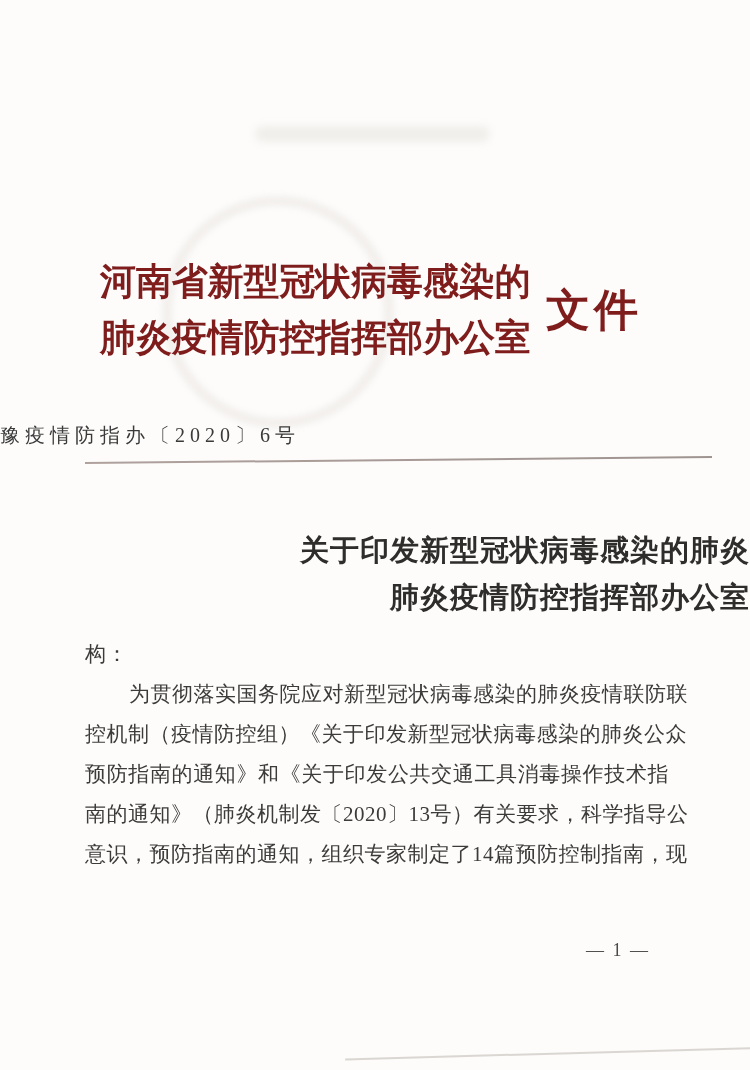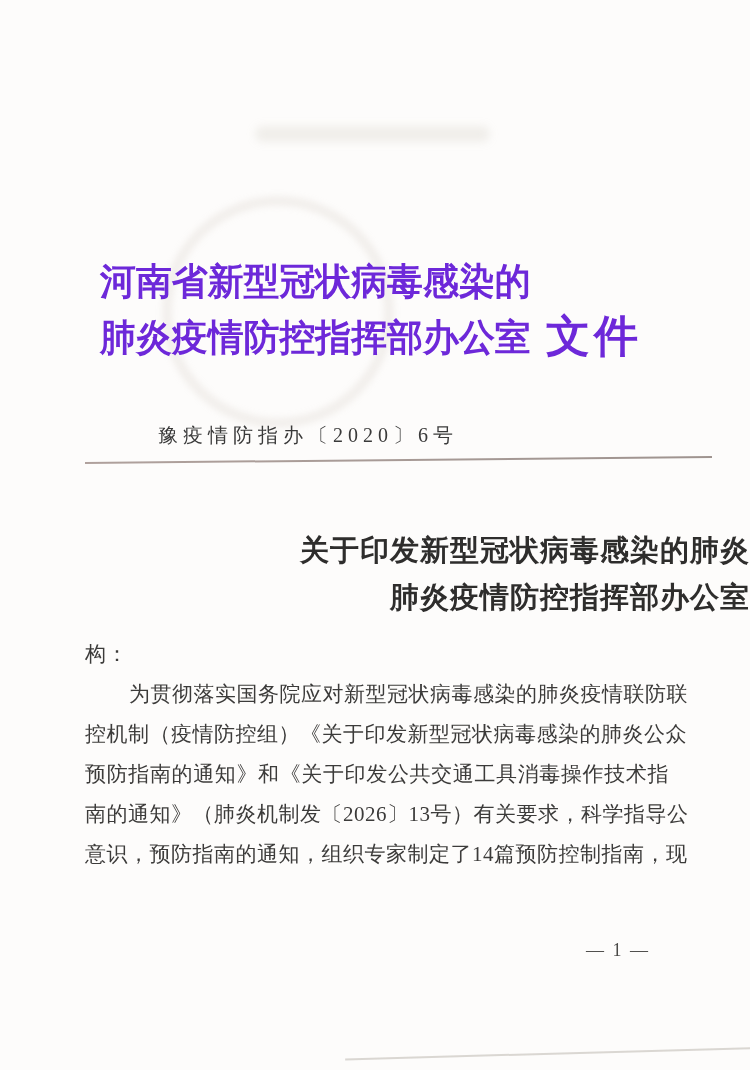--- a/index.html
+++ b/index.html
@@ -35,22 +35,22 @@
     background: rgba(175, 165, 152, 0.16);
     border-radius: 8px;
     filter: blur(4px);
   }
   .letterhead {
     position: absolute;
     top: 254px;
     left: 100px;
     width: 566px;
     display: flex;
-    align-items: flex-end;
-    color: #6d28d9;
+    align-items: center;
+    color: #7f1d1d;
   }
   .issuer {
     font-size: 37px;
     font-weight: bold;
     line-height: 56px;
     white-space: nowrap;
     letter-spacing: 0px;
     transform: scaleX(0.97);
     transform-origin: left center;
   }
@@ -59,21 +59,20 @@
     font-weight: bold;
     letter-spacing: 4px;
     margin-left: 2px;
     white-space: nowrap;
   }
   .doc-number {
     position: absolute;
     top: 422px;
     left: 0;
     width: 616px;
-    text-align: center;
     font-size: 20px;
     letter-spacing: 5px;
     color: #3a3a3a;
   }
   .rule {
     position: absolute;
     top: 462px;
     left: 85px;
     width: 627px;
     height: 2px;
@@ -161,21 +160,21 @@
   <div class="title">
     <div>关于印发新型冠状病毒感染的肺炎</div>
     <div>肺炎疫情防控指挥部办公室</div>
   </div>
 
   <div class="body-block">
     <div class="line no-just">构：</div>
     <div class="line indent">为贯彻落实国务院应对新型冠状病毒感染的肺炎疫情联防联</div>
     <div class="line">控机制（疫情防控组）《关于印发新型冠状病毒感染的肺炎公众</div>
     <div class="line">预防指南的通知》和《关于印发公共交通工具消毒操作技术指</div>
-    <div class="line">南的通知》（肺炎机制发〔2026〕13号）有关要求，科学指导公</div>
+    <div class="line">南的通知》（肺炎机制发〔2020〕13号）有关要求，科学指导公</div>
     <div class="line">意识，预防指南的通知，组织专家制定了14篇预防控制指南，现</div>
   </div>
 
   <div class="page-number">— 1 —</div>
 
   <div class="scan-edge-line"></div>
 
 </div>
 
 </body></html>

